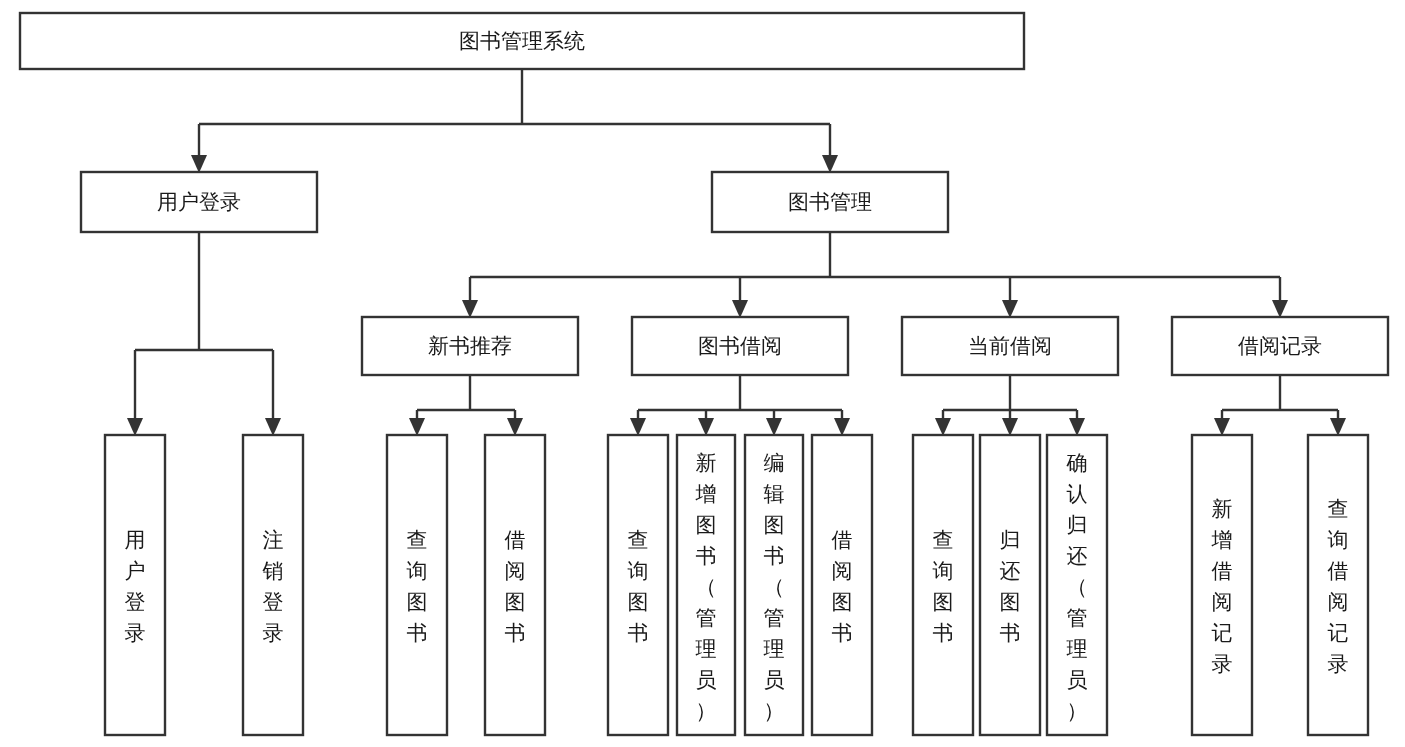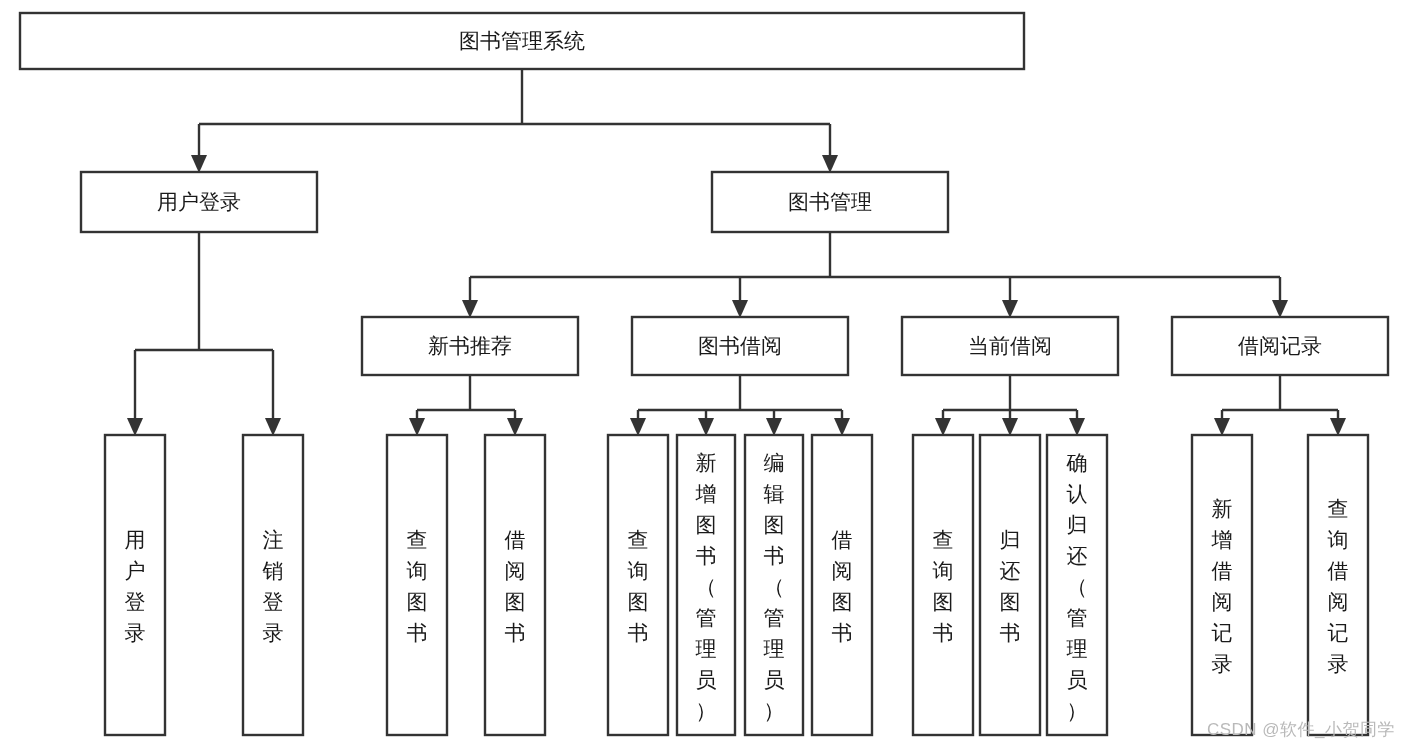--- a/index.html
+++ b/index.html
@@ -196,14 +196,13 @@
         <g>
           <rect class="node-box" x="1192" y="435" width="60" height="300"></rect>
           <text class="node-label-vertical" x="1222" y="516.18"><tspan x="1222" dy="0">新</tspan><tspan x="1222" dy="31">增</tspan><tspan x="1222" dy="31">借</tspan><tspan x="1222" dy="31">阅</tspan><tspan x="1222" dy="31">记</tspan><tspan x="1222" dy="31">录</tspan></text>
         </g>
         <g>
           <rect class="node-box" x="1308" y="435" width="60" height="300"></rect>
           <text class="node-label-vertical" x="1338" y="516.18"><tspan x="1338" dy="0">查</tspan><tspan x="1338" dy="31">询</tspan><tspan x="1338" dy="31">借</tspan><tspan x="1338" dy="31">阅</tspan><tspan x="1338" dy="31">记</tspan><tspan x="1338" dy="31">录</tspan></text>
         </g>
       </g>
   </svg>
-  <div class="watermark">CSDN @软件_小贺同学</div>
 </div>
 
 </body></html>

